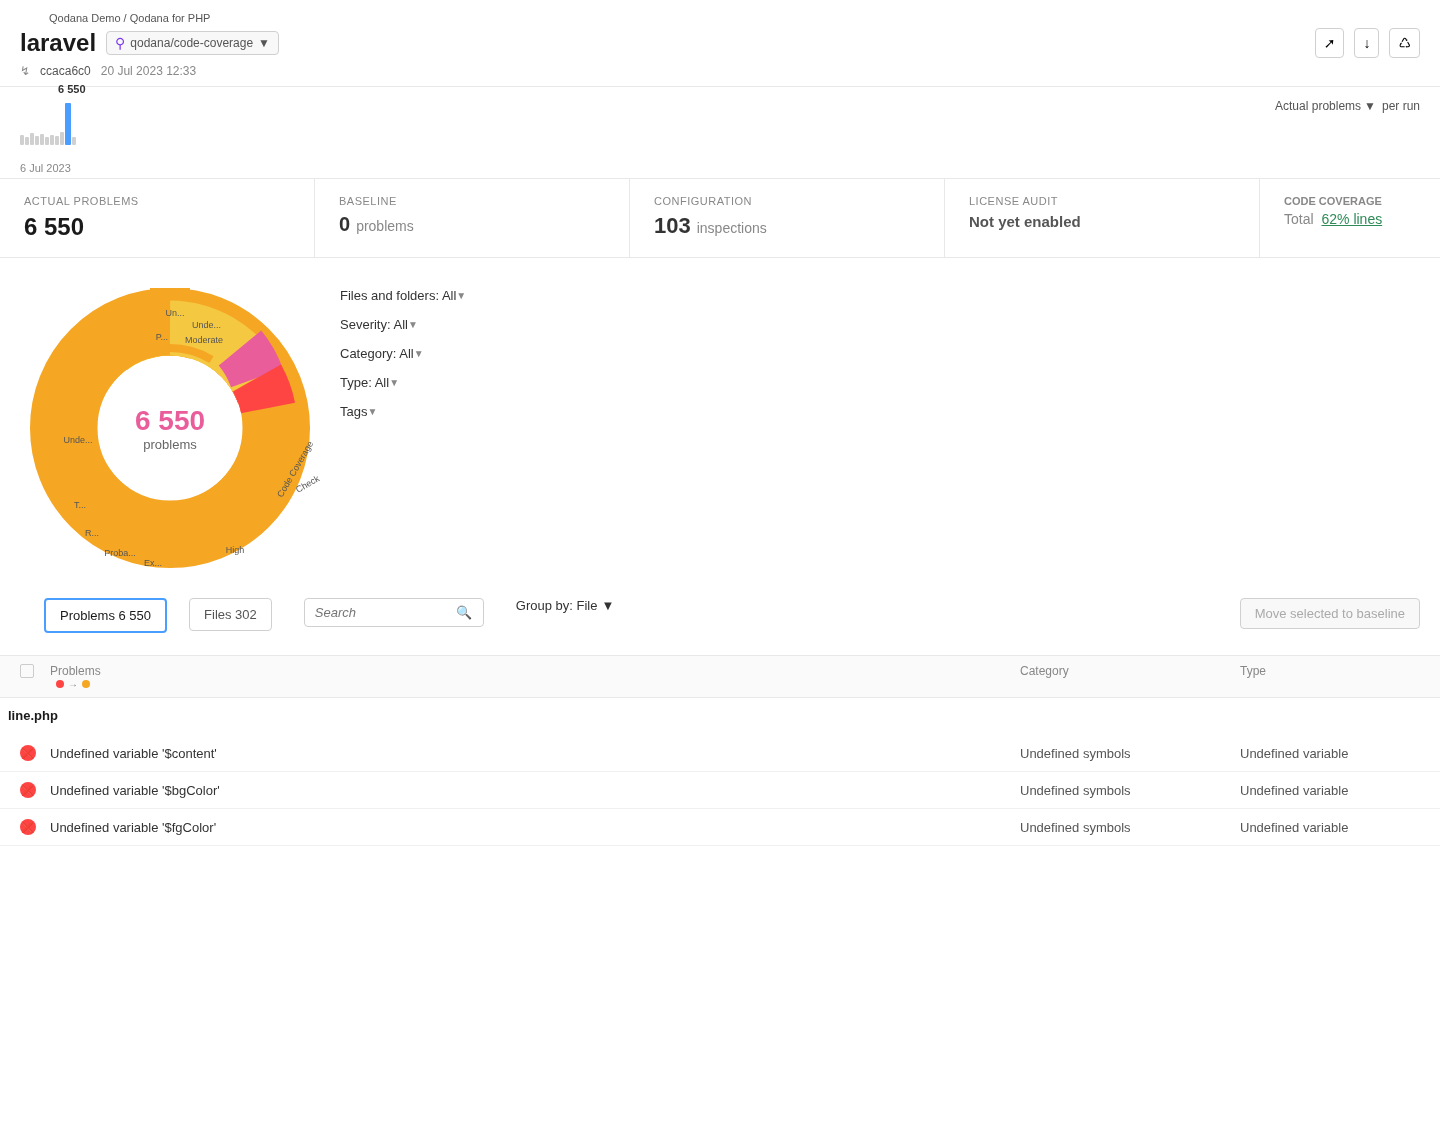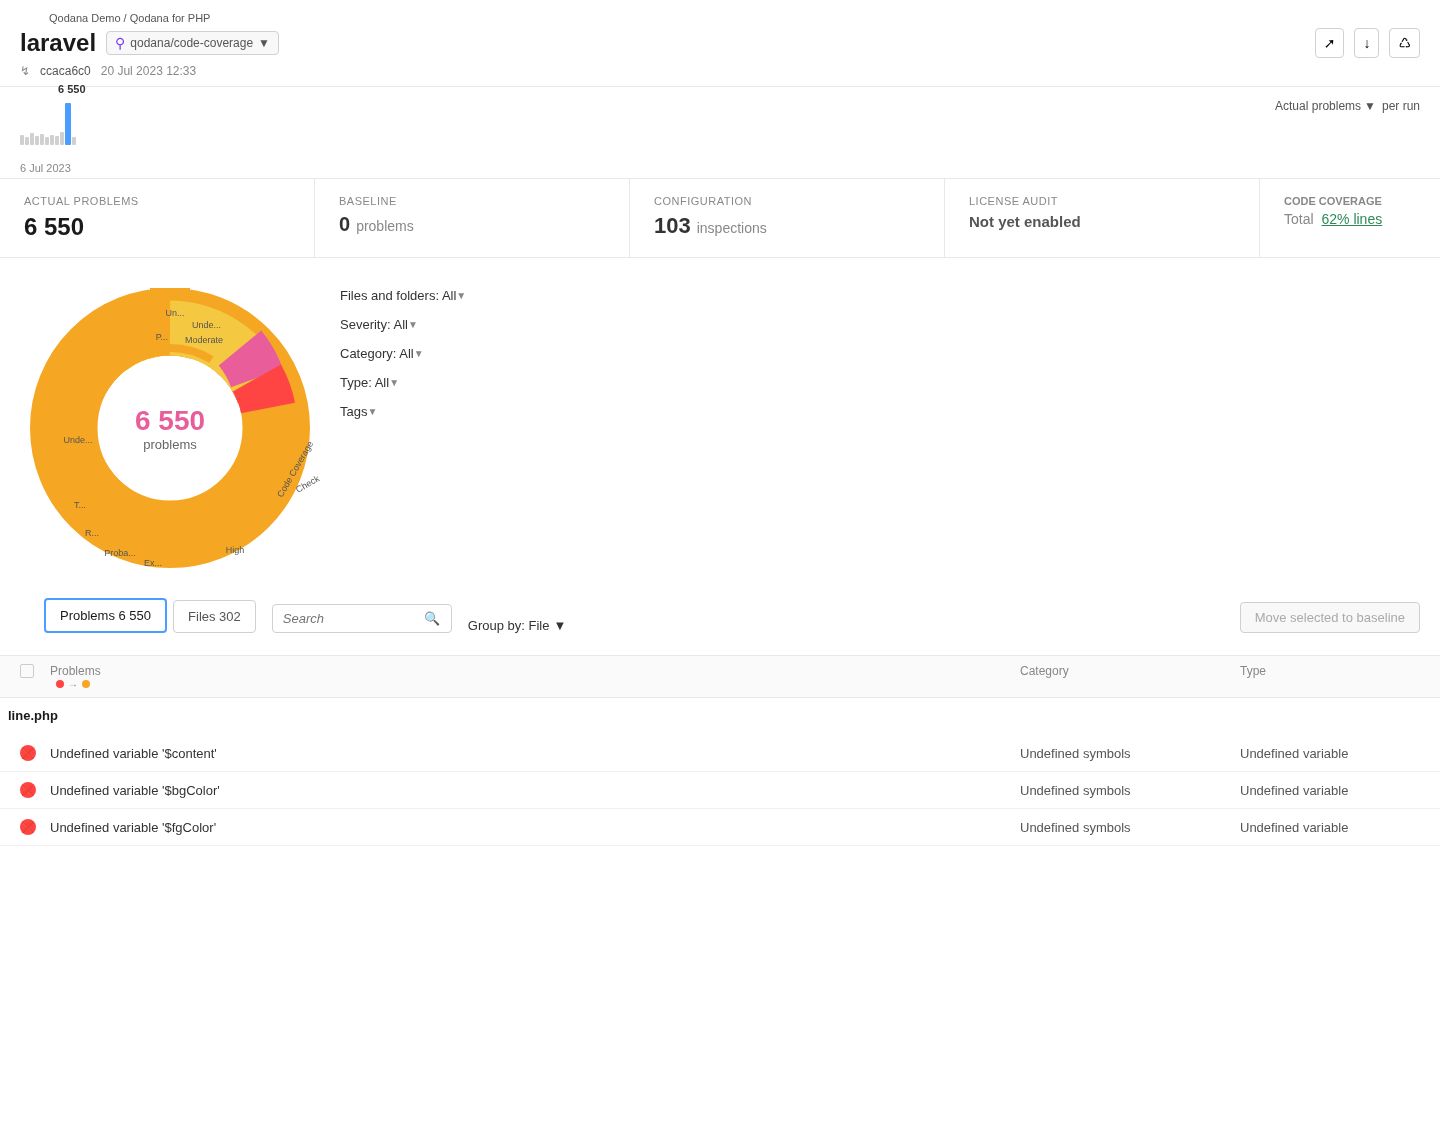--- a/index.html
+++ b/index.html
@@ -43,21 +43,21 @@
     .donut-container { position: relative; width: 300px; height: 300px; flex-shrink: 0; }
     .donut-center { position: absolute; top: 50%; left: 50%; transform: translate(-50%, -50%); text-align: center; }
     .donut-number { font-size: 28px; font-weight: 700; color: #e85d9a; }
     .donut-text { font-size: 13px; color: #666; }
     
     .filters { padding-top: 10px; }
     .filter-item { margin-bottom: 14px; font-size: 13px; color: #333; cursor: pointer; display: flex; align-items: center; }
     .chevron { font-size: 10px; color: #888; }
     
     .tabs-section { padding: 0 20px 10px; }
-    .tabs-row { display: flex; align-items: flex-end; gap: 0; border-bottom: none; margin-bottom: 12px; padding-left: 24px; }
+    .tabs-row { display: flex; align-items: flex-start; gap: 16px; border-bottom: none; margin-bottom: 12px; padding-left: 24px; }
     .tab-btn { padding: 8px 14px; border: 1px solid #d0d0d0; background: #fff; cursor: pointer; font-size: 13px; color: #555; }
     .tab-btn.active { background: #fff; border: 2px solid #4a9eff; color: #1a1a1a; font-weight: 500; border-radius: 4px; }
     .tab-btn:not(.active) { border-radius: 4px; margin-left: 6px; }
     .search-box { display: flex; align-items: center; border: 1px solid #d0d0d0; border-radius: 4px; padding: 6px 10px; gap: 6px; margin-left: 16px; flex: 0 0 180px; }
     .search-box input { border: none; outline: none; font-size: 13px; color: #333; width: 100%; background: transparent; font-style: italic; }
     .search-icon { color: #aaa; font-size: 13px; }
     .group-by { display: flex; align-items: center; gap: 4px; margin-left: 16px; font-size: 13px; color: #333; cursor: pointer; }
     .baseline-btn { margin-left: auto; padding: 7px 14px; border: 1px solid #d0d0d0; border-radius: 4px; background: #f8f8f8; color: #aaa; font-size: 13px; cursor: pointer; }
     
     .table-header { display: grid; grid-template-columns: 30px 1fr 220px 180px; padding: 8px 20px; border-top: 1px solid #e8e8e8; border-bottom: 1px solid #e8e8e8; background: #fafafa; }

